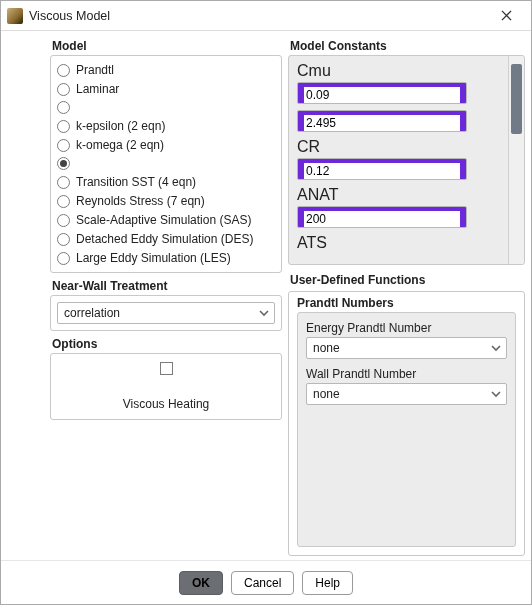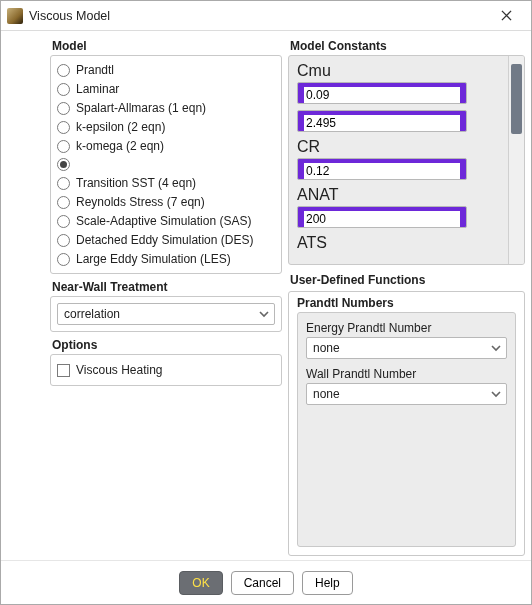--- a/index.html
+++ b/index.html
@@ -83,21 +83,21 @@
     display: flex; align-items: center;
     padding: 0 4px 0 6px;
     justify-content: space-between;
     background: #fff;
     cursor: pointer;
     text-align: center;
   }
   .dropdown .chev { width: 12px; height: 12px; stroke:#666; fill:none; stroke-width:1.6; }
 
   
-  .check-item { display:flex; align-items:center; gap:6px; padding: 2px 0; cursor: pointer;}
+  .check-item { display:flex; align-items:center; gap:22px; padding: 2px 0; cursor: pointer; flex-direction: column;}
   .checkbox { width:13px; height:13px; border:1px solid #7a7a7a; background:#fff; }
 
   
   .constants-wrap {
     display:flex;
     border:1px solid #c9c9c9;
     border-radius:3px;
     background:#ececec;
     margin-right:0;
     height: 210px;
@@ -166,22 +166,23 @@
     padding: 0 12px;
     border: 1px solid #9a9a9a;
     border-radius: 4px;
     background:#fff;
     cursor:pointer;
     display:inline-flex; align-items:center; justify-content:center;
     font: inherit;
   }
   .btn.primary {
     background:#6b6e73;
-    color:#fde047;
+    color:#000000;
     border-color:#5a5d61;
+    font-weight:bold;
   }
 </style>
 </head>
 <body>
 
 <div class="titlebar">
   <div class="app-icon"></div>
   <div class="title-text">Viscous Model</div>
   <div class="title-spacer"></div>
   <div class="close-btn">
@@ -200,21 +201,20 @@
           <div class="radio-item">
             <span class="radio"></span>
             <span class="radio-label">Prandtl</span>
           </div>
           <div class="radio-item">
             <span class="radio"></span>
             <span class="radio-label">Laminar</span>
           </div>
           <div class="radio-item">
             <span class="radio"></span>
-            <span class="radio-label">Spalart-Allmaras (1 eqn)</span>
           </div>
           <div class="radio-item">
             <span class="radio"></span>
             <span class="radio-label">k-epsilon (2 eqn)</span>
           </div>
           <div class="radio-item">
             <span class="radio"></span>
             <span class="radio-label">k-omega (2 eqn)</span>
           </div>
           <div class="radio-item">

